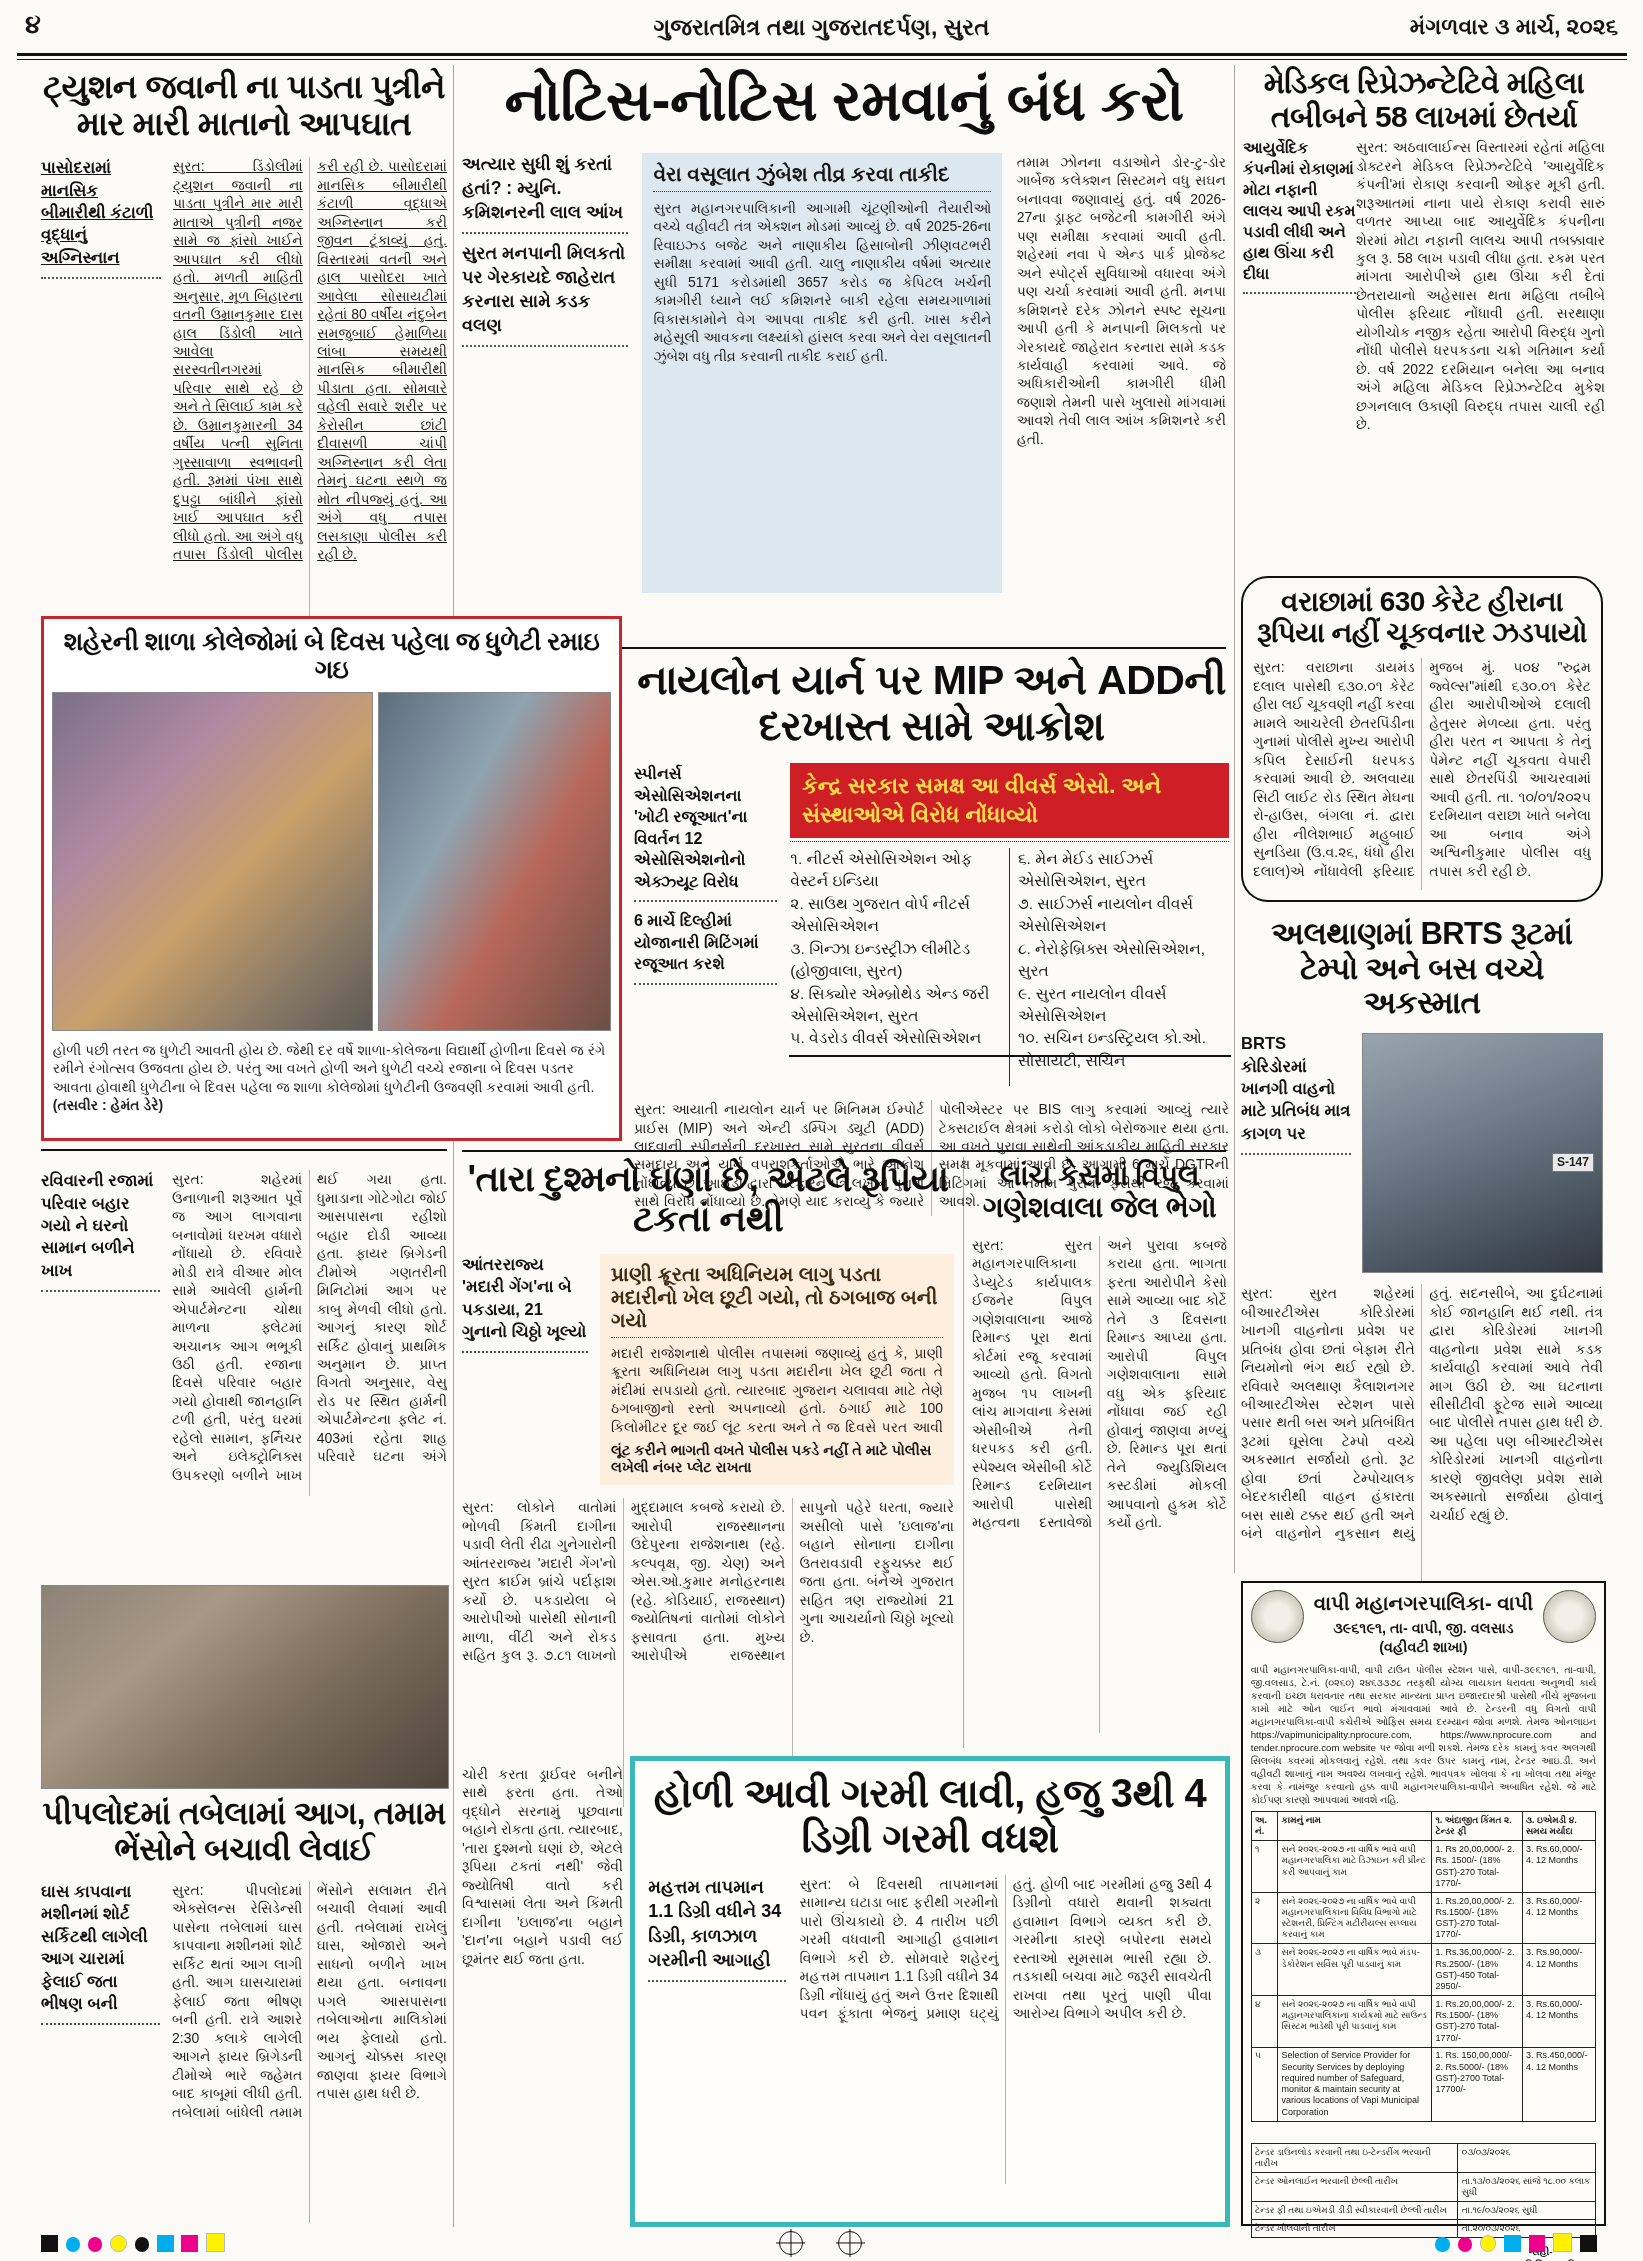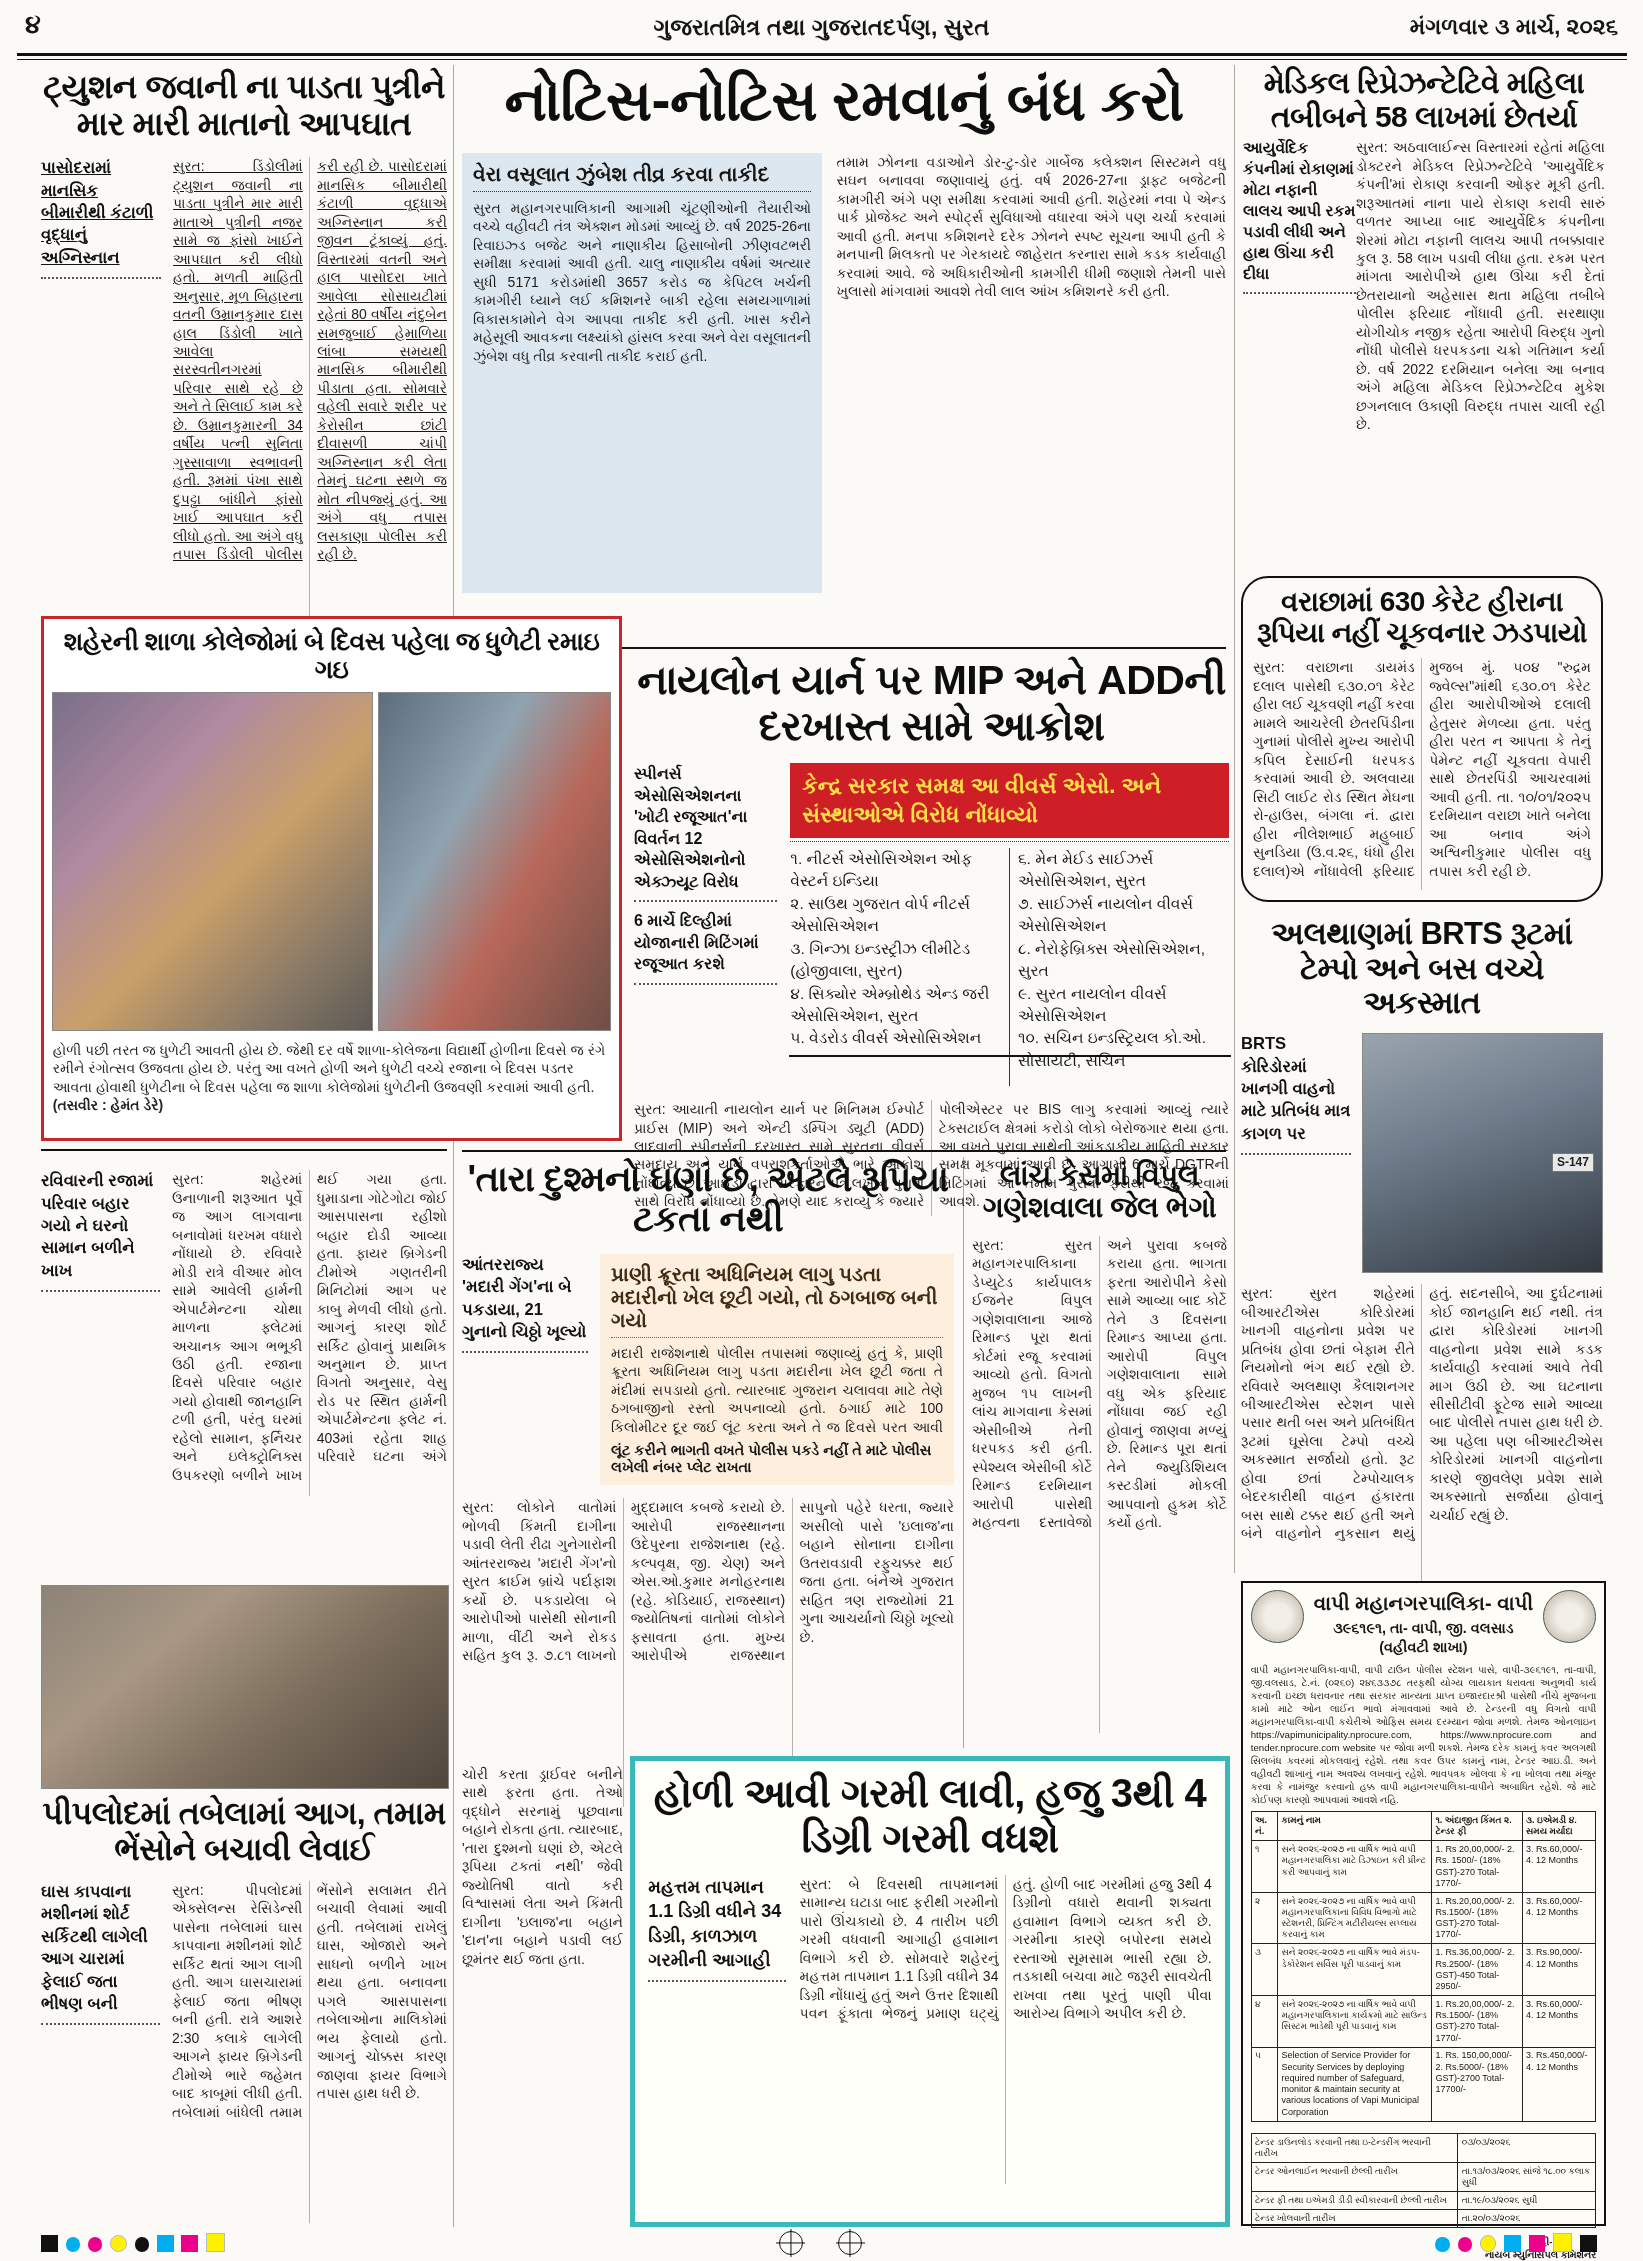--- a/index.html
+++ b/index.html
@@ -55,20 +55,26 @@
         <div class="lead">પાસોદરામાં માનસિક બીમારીથી કંટાળી વૃદ્ધાનું અગ્નિસ્નાન</div>
         <div class="dotsep"></div>
       </div>
       <div class="body cols2" style="flex:1;height:486px;overflow:hidden;">સુરત: ડિંડોલીમાં ટ્યુશન જવાની ના પાડતા પુત્રીને માર મારી માતાએ પુત્રીની નજર સામે જ ફાંસો ખાઈને આપઘાત કરી લીધો હતો. મળતી માહિતી અનુસાર, મૂળ બિહારના વતની ઉમ્રાનકુમાર દાસ હાલ ડિંડોલી ખાતે આવેલા સરસ્વતીનગરમાં પરિવાર સાથે રહે છે અને તે સિલાઈ કામ કરે છે. ઉમ્રાનકુમારની 34 વર્ષીય પત્ની સુનિતા ગુસ્સાવાળા સ્વભાવની હતી. રૂમમાં પંખા સાથે દુપટ્ટા બાંધીને ફાંસો ખાઈ આપઘાત કરી લીધો હતો. આ અંગે વધુ તપાસ ડિંડોલી પોલીસ કરી રહી છે. પાસોદરામાં માનસિક બીમારીથી કંટાળી વૃદ્ધાએ અગ્નિસ્નાન કરી જીવન ટૂંકાવ્યું હતું. વિસ્તારમાં વતની અને હાલ પાસોદરા ખાતે આવેલા સોસાયટીમાં રહેતાં 80 વર્ષીય નંદુબેન સમજુબાઈ હેમાળિયા લાંબા સમયથી માનસિક બીમારીથી પીડાતા હતા. સોમવારે વહેલી સવારે શરીર પર કેરોસીન છાંટી દીવાસળી ચાંપી અગ્નિસ્નાન કરી લેતા તેમનું ઘટના સ્થળે જ મોત નીપજ્યું હતું. આ અંગે વધુ તપાસ લસકાણા પોલીસ કરી રહી છે.</div>
     </div>
   </div>
 
   <div class="abs" style="left:462px;top:69px;width:764px;">
     <div class="hl" style="font-size:57px;">નોટિસ-નોટિસ રમવાનું બંધ કરો</div>
     <div style="display:flex;gap:14.4px;margin-top:20px;">
+      <div style="width:166px;flex:none;">
+        <div class="lead" style="font-size:17.7px;">અત્યાર સુધી શું કરતાં હતાં? : મ્યુનિ. કમિશનરની લાલ આંખ</div>
+        <div class="dotsep"></div>
+        <div class="lead" style="font-size:17.7px;">સુરત મનપાની મિલકતો પર ગેરકાયદે જાહેરાત કરનારા સામે કડક વલણ</div>
+        <div class="dotsep"></div>
+      </div>
       <div class="bluebox" style="width:338px;flex:none;padding:10px 11px;height:420px;overflow:hidden;">
         <div style="font-size:20.4px;font-weight:bold;border-bottom:1.7px dotted #333;padding-bottom:5.5px;margin-bottom:6.6px;">વેરા વસૂલાત ઝુંબેશ તીવ્ર કરવા તાકીદ</div>
         <div class="body">સુરત મહાનગરપાલિકાની આગામી ચૂંટણીઓની તૈયારીઓ વચ્ચે વહીવટી તંત્ર એક્શન મોડમાં આવ્યું છે. વર્ષ 2025-26ના રિવાઇઝ્ડ બજેટ અને નાણાકીય હિસાબોની ઝીણવટભરી સમીક્ષા કરવામાં આવી હતી. ચાલુ નાણાકીય વર્ષમાં અત્યાર સુધી 5171 કરોડમાંથી 3657 કરોડ જ કેપિટલ ખર્ચની કામગીરી ધ્યાને લઈ કમિશનરે બાકી રહેલા સમયગાળામાં વિકાસકામોને વેગ આપવા તાકીદ કરી હતી. ખાસ કરીને મહેસૂલી આવકના લક્ષ્યાંકો હાંસલ કરવા અને વેરા વસૂલાતની ઝુંબેશ વધુ તીવ્ર કરવાની તાકીદ કરાઈ હતી.</div>
       </div>
       <div class="body" style="flex:1;height:442px;overflow:hidden;">તમામ ઝોનના વડાઓને ડોર-ટુ-ડોર ગાર્બેજ કલેક્શન સિસ્ટમને વધુ સઘન બનાવવા જણાવાયું હતું. વર્ષ 2026-27ના ડ્રાફ્ટ બજેટની કામગીરી અંગે પણ સમીક્ષા કરવામાં આવી હતી. શહેરમાં નવા પે એન્ડ પાર્ક પ્રોજેક્ટ અને સ્પોર્ટ્સ સુવિધાઓ વધારવા અંગે પણ ચર્ચા કરવામાં આવી હતી. મનપા કમિશનરે દરેક ઝોનને સ્પષ્ટ સૂચના આપી હતી કે મનપાની મિલકતો પર ગેરકાયદે જાહેરાત કરનારા સામે કડક કાર્યવાહી કરવામાં આવે. જે અધિકારીઓની કામગીરી ધીમી જણાશે તેમની પાસે ખુલાસો માંગવામાં આવશે તેવી લાલ આંખ કમિશનરે કરી હતી.</div>
     </div>
   </div>
   <div class="abs rule" style="left:462px;top:647px;width:764px;height:1.7px;"></div>
 
   <div class="abs" style="left:1243px;top:66px;width:362px;">
@@ -248,21 +254,21 @@
         <td>3. Rs.60,000/- 4. 12 Months</td>
       </tr>
       <tr>
         <td>૫</td>
         <td>Selection of Service Provider for Security Services by deploying required number of Safeguard, monitor &amp; maintain security at various locations of Vapi Municipal Corporation</td>
         <td>1. Rs. 150,00,000/- 2. Rs.5000/- (18% GST)-2700 Total-17700/-</td>
         <td>3. Rs.450,000/- 4. 12 Months</td>
       </tr>
     </tbody>
       </table>
-    <table style="margin-top:11px;">
+    <table style="margin-top:21px;">
       <tbody>
           <tr>
         <td style="width:60%;">ટેન્ડર ડાઉનલોડ કરવાની તથા ઇ-ટેન્ડરીંગ ભરવાની તારીખ</td>
         <td>૦૩/૦૩/૨૦૨૬</td>
       </tr>
       <tr>
         <td>ટેન્ડર ઓનલાઈન ભરવાની છેલ્લી તારીખ</td>
         <td>તા.૧૩/૦૩/૨૦૨૬ સાંજે ૧૮.૦૦ કલાક સુધી</td>
       </tr>
       <tr>

